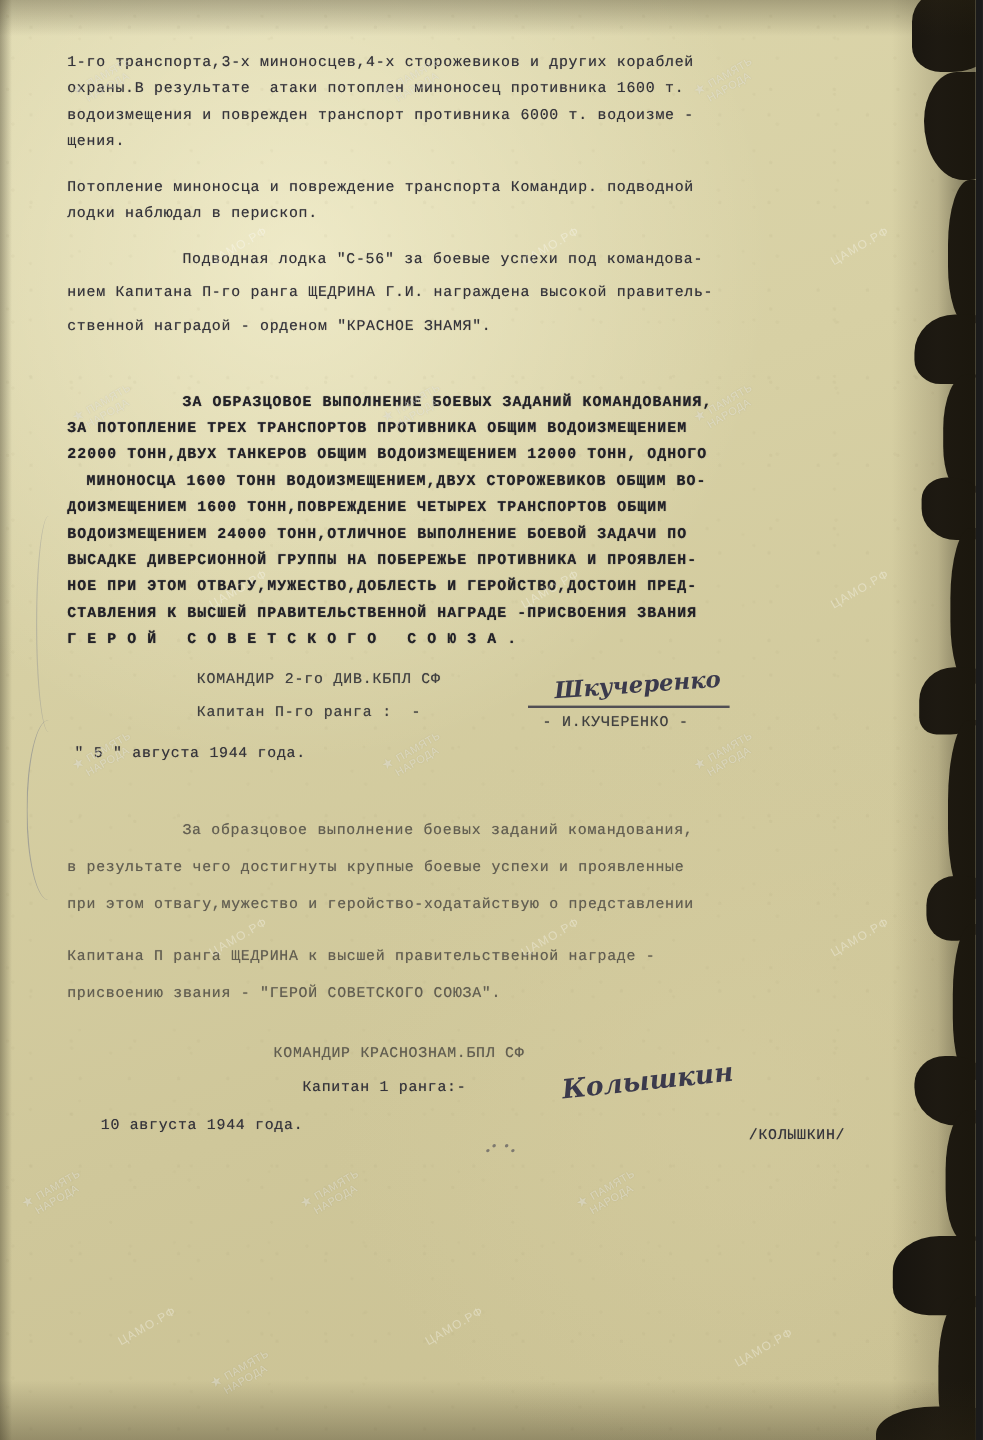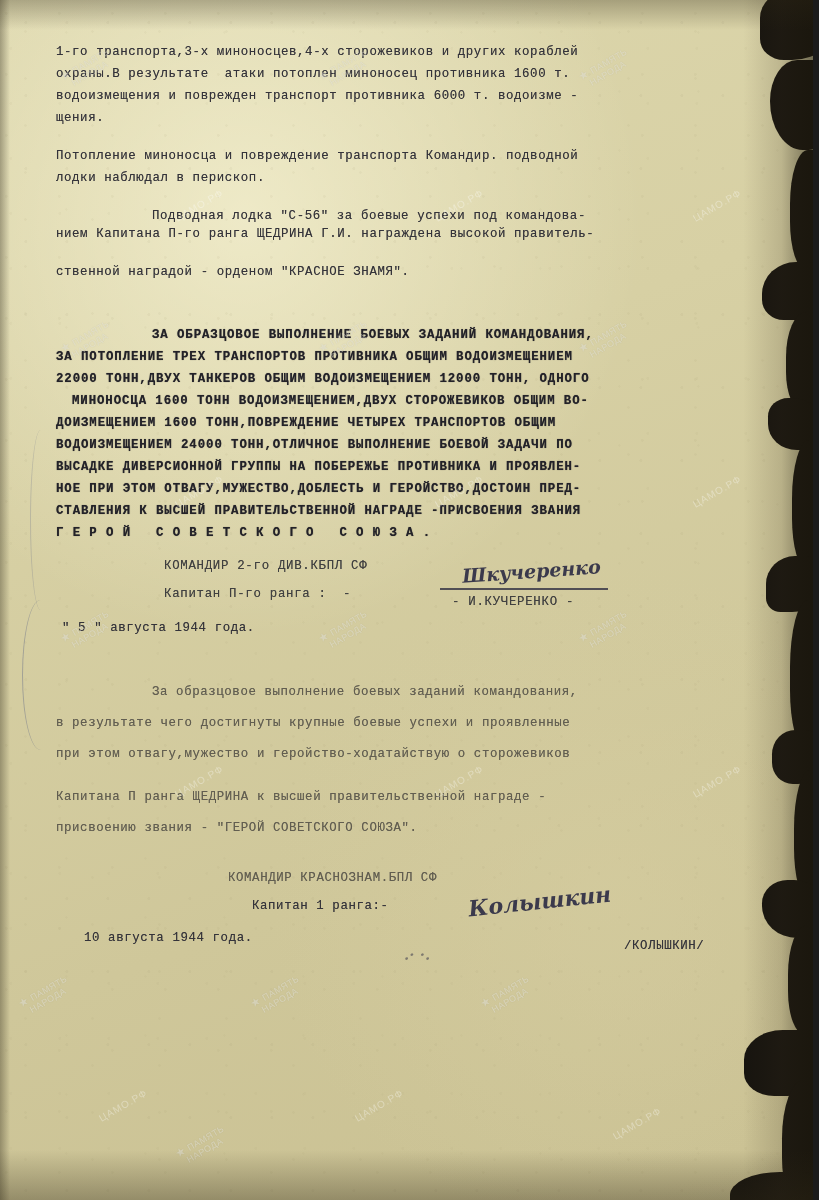--- a/index.html
+++ b/index.html
@@ -148,21 +148,21 @@
 
     <div class="para" style="left:56px; top:42px;">1-го транспорта,3-х миноносцев,4-х сторожевиков и других кораблей</div>
     <div class="para" style="left:56px; top:64px;">охраны.В результате  атаки потоплен миноносец противника 1600 т.</div>
     <div class="para" style="left:56px; top:86px;">водоизмещения и поврежден транспорт противника 6000 т. водоизме -</div>
     <div class="para" style="left:56px; top:108px;">щения.</div>
 
     <div class="para" style="left:56px; top:146px;">Потопление миноносца и повреждение транспорта Командир. подводной</div>
     <div class="para" style="left:56px; top:168px;">лодки наблюдал в перископ.</div>
 
     <div class="para" style="left:152px; top:206px;">Подводная лодка "С-56" за боевые успехи под командова-</div>
-    <div class="para" style="left:56px; top:224px;">нием Капитана П-го ранга ЩЕДРИНА Г.И. награждена высокой правитель-</div>
+    <div class="para" style="left:56px; top:234px;">нием Капитана П-го ранга ЩЕДРИНА Г.И. награждена высокой правитель-</div>
     <div class="para" style="left:56px; top:262px;">ственной наградой - орденом "КРАСНОЕ ЗНАМЯ".</div>
 
     <div class="para heavy" style="left:152px; top:325px;">ЗА ОБРАЗЦОВОЕ ВЫПОЛНЕНИЕ БОЕВЫХ ЗАДАНИЙ КОМАНДОВАНИЯ,</div>
     <div class="para heavy" style="left:56px; top:347px;">ЗА ПОТОПЛЕНИЕ ТРЕХ ТРАНСПОРТОВ ПРОТИВНИКА ОБЩИМ ВОДОИЗМЕЩЕНИЕМ</div>
     <div class="para heavy" style="left:56px; top:369px;">22000 ТОНН,ДВУХ ТАНКЕРОВ ОБЩИМ ВОДОИЗМЕЩЕНИЕМ 12000 ТОНН, ОДНОГО</div>
     <div class="para heavy" style="left:72px; top:391px;">МИНОНОСЦА 1600 ТОНН ВОДОИЗМЕЩЕНИЕМ,ДВУХ СТОРОЖЕВИКОВ ОБЩИМ ВО-</div>
     <div class="para heavy" style="left:56px; top:413px;">ДОИЗМЕЩЕНИЕМ 1600 ТОНН,ПОВРЕЖДЕНИЕ ЧЕТЫРЕХ ТРАНСПОРТОВ ОБЩИМ</div>
     <div class="para heavy" style="left:56px; top:435px;">ВОДОИЗМЕЩЕНИЕМ 24000 ТОНН,ОТЛИЧНОЕ ВЫПОЛНЕНИЕ БОЕВОЙ ЗАДАЧИ ПО</div>
     <div class="para heavy" style="left:56px; top:457px;">ВЫСАДКЕ ДИВЕРСИОННОЙ ГРУППЫ НА ПОБЕРЕЖЬЕ ПРОТИВНИКА И ПРОЯВЛЕН-</div>
     <div class="para heavy" style="left:56px; top:479px;">НОЕ ПРИ ЭТОМ ОТВАГУ,МУЖЕСТВО,ДОБЛЕСТЬ И ГЕРОЙСТВО,ДОСТОИН ПРЕД-</div>
@@ -171,21 +171,21 @@
 
     <div class="para bold" style="left:164px; top:556px;">КОМАНДИР 2-го ДИВ.КБПЛ СФ</div>
     <div class="para bold" style="left:164px; top:572px;margin-top:12px;">Капитан П-го ранга :  -</div>
     <div class="handwriting" style="left:462px; top:560px; font-size:19px; transform:rotate(-4deg);">Шкучеренко</div>
     <div class="sig-line" style="left:440px; top:588px; width:168px;"></div>
     <div class="para bold" style="left:452px; top:592px;">- И.КУЧЕРЕНКО -</div>
     <div class="para" style="left:62px; top:618px;">" 5 " августа 1944 года.</div>
 
     <div class="para faint" style="left:152px; top:682px;">За образцовое выполнение боевых заданий командования,</div>
     <div class="para faint" style="left:56px; top:713px;">в результате чего достигнуты крупные боевые успехи и проявленные</div>
-    <div class="para faint" style="left:56px; top:744px;">при этом отвагу,мужество и геройство-ходатайствую о сторожевиков</div>
+    <div class="para faint" style="left:56px; top:744px;">при этом отвагу,мужество и геройство-ходатайствую о представлении</div>
     <div class="para faint" style="left:56px; top:787px;">Капитана П ранга ЩЕДРИНА к высшей правительственной награде -</div>
     <div class="para faint" style="left:56px; top:818px;">присвоению звания - "ГЕРОЙ СОВЕТСКОГО СОЮЗА".</div>
 
     <div class="para faint" style="left:228px; top:868px;">КОМАНДИР КРАСНОЗНАМ.БПЛ СФ</div>
     <div class="para" style="left:252px; top:896px;">Капитан 1 ранга:-</div>
     <div class="handwriting" style="left:468px; top:888px; font-size:22px; transform:rotate(-6deg);">Колышкин</div>
     <div class="para" style="left:624px; top:898px;margin-top:38px;">/КОЛЫШКИН/</div>
     <div class="para" style="left:84px; top:928px;">10 августа 1944 года.</div>
     <div class="handwriting" style="left:404px; top:946px; font-size:15px; opacity:0.55;">.· ·.</div>
   </div>

